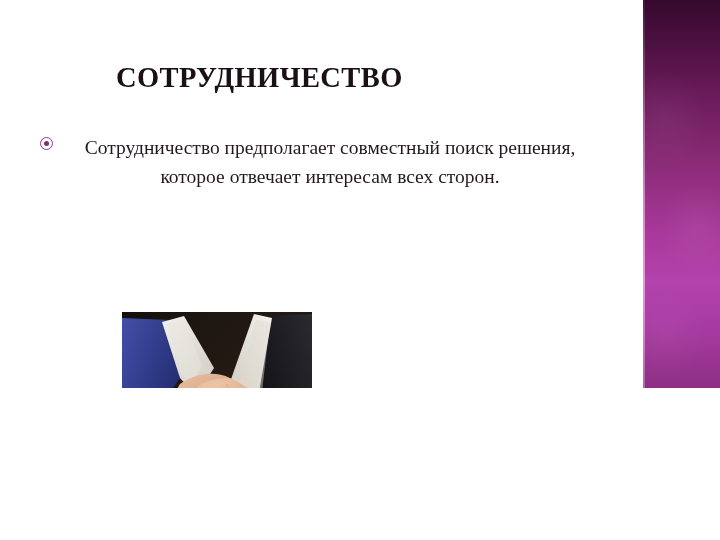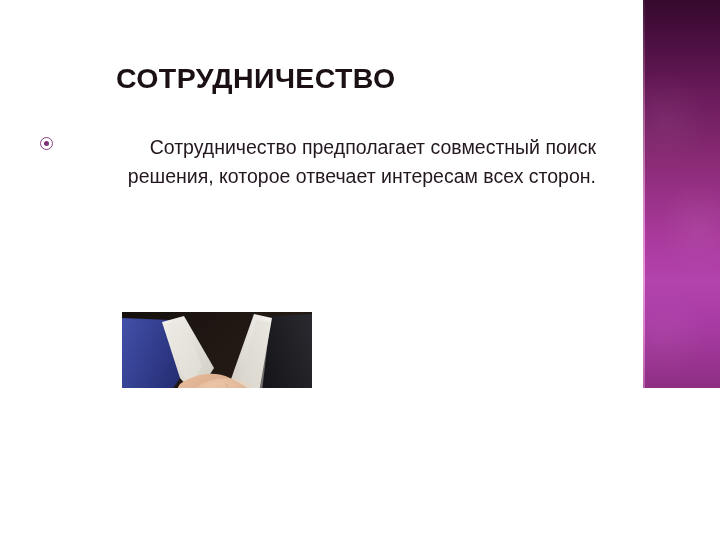--- a/index.html
+++ b/index.html
@@ -6,21 +6,21 @@
     margin: 0;
     padding: 0;
     background: #ffffff;
   }
   #slide {
     position: relative;
     width: 720px;
     height: 388px;
     background: #ffffff;
     overflow: hidden;
-    font-family: Liberation Sans, sans-serif;
+    font-family: Liberation Serif, serif;
   }
 
   
   .side-band {
     position: absolute;
     top: 0;
     right: 0;
     width: 77px;
     height: 540px;
     background:
@@ -105,21 +105,21 @@
     height: 5px;
     margin-left: -2.5px;
     margin-top: -2.5px;
     border-radius: 50%;
     background: #7d2f78;
   }
   .bullet-text {
     font-size: 19.5px;
     line-height: 29px;
     color: #241820;
-    text-align: right;
+    text-align: center;
   }
 
   
   .photo {
     position: absolute;
     left: 122px;
     top: 312px;
     width: 190px;
     height: 191px;
     overflow: hidden;

